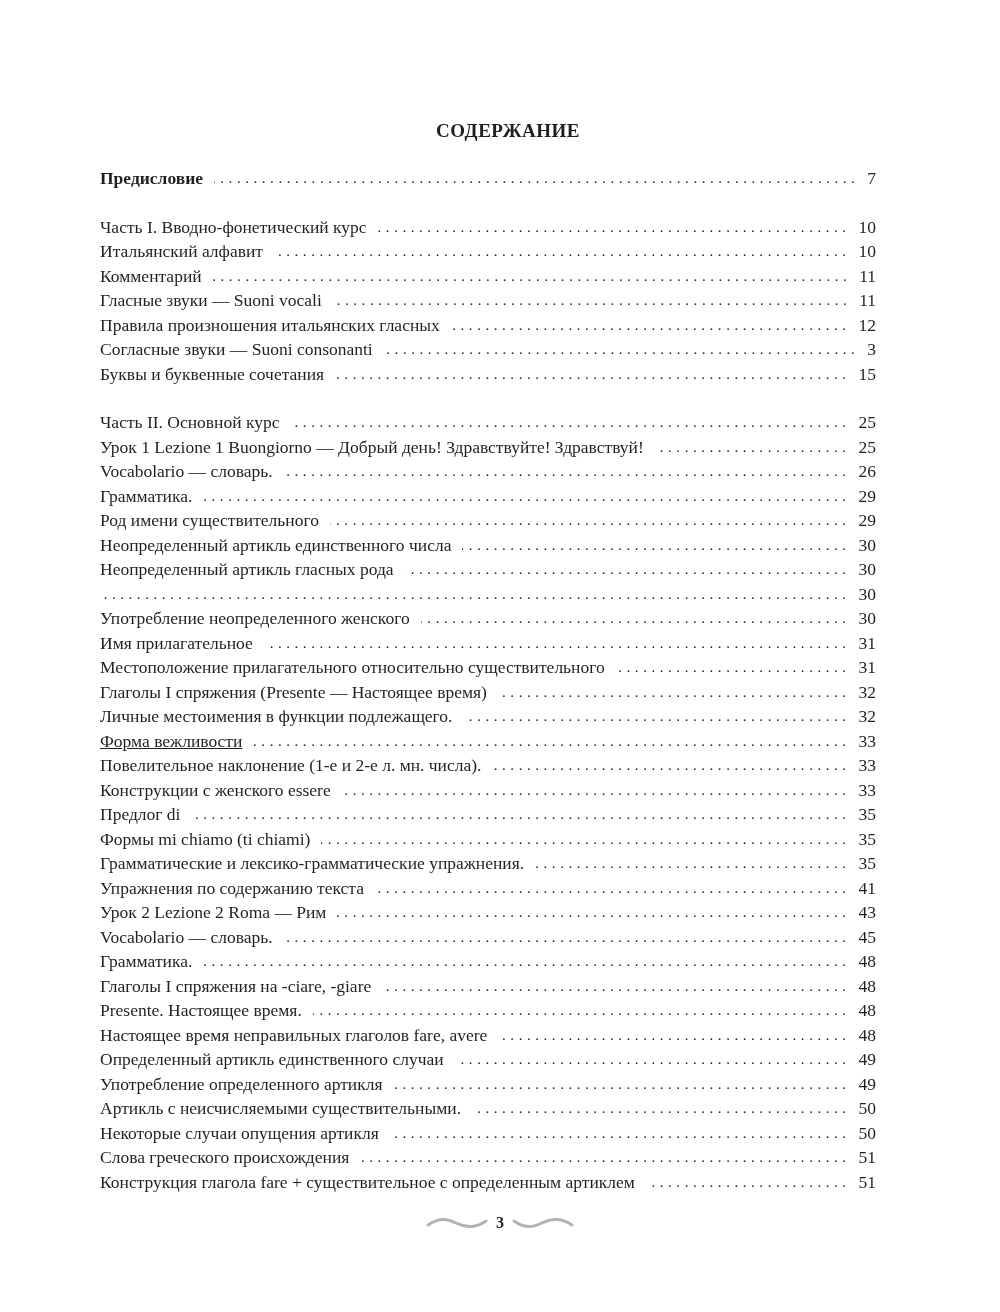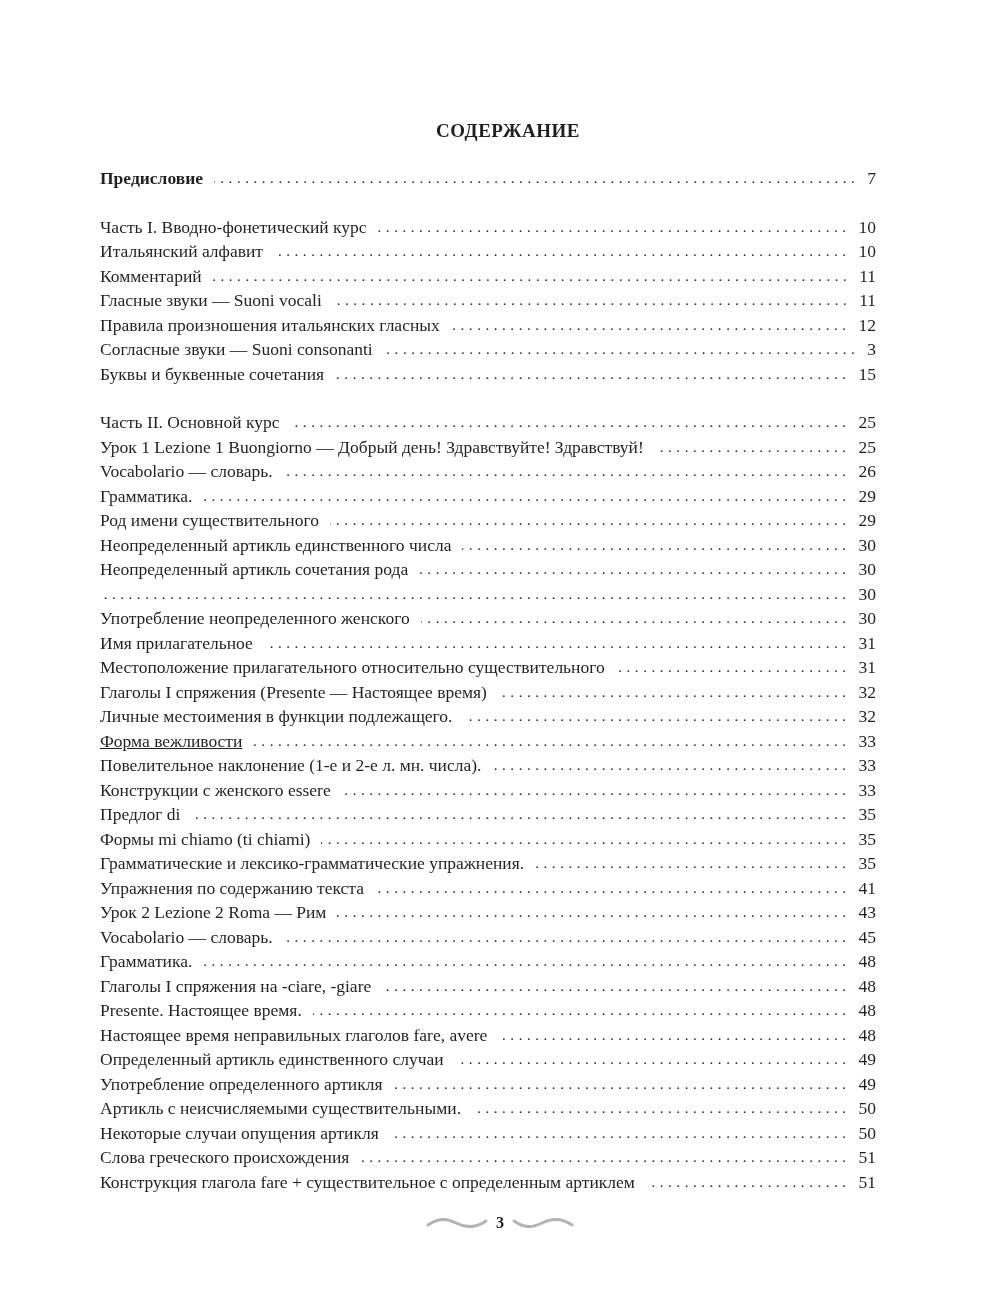--- a/index.html
+++ b/index.html
@@ -178,21 +178,21 @@
         <span class="toc-label"><span style="white-space: pre;">Род имени существительного</span></span>
         <span class="toc-leader"></span>
         <span class="toc-page">29</span>
       </div>
       <div class="toc-row">
         <span class="toc-label"><span style="white-space: pre;">Неопределенный артикль единственного числа</span></span>
         <span class="toc-leader"></span>
         <span class="toc-page">30</span>
       </div>
       <div class="toc-row">
-        <span class="toc-label"><span style="white-space: pre;">Неопределенный артикль сочетания рода</span></span>
+        <span class="toc-label"><span style="white-space: pre;">Неопределенный артикль гласных рода</span></span>
         <span class="toc-leader"></span>
         <span class="toc-page">30</span>
       </div>
       <div class="toc-row">
         <span class="toc-leader"></span>
         <span class="toc-page">30</span>
       </div>
       <div class="toc-row">
         <span class="toc-label"><span style="white-space: pre;">Употребление неопределенного женского</span></span>
         <span class="toc-leader"></span>

